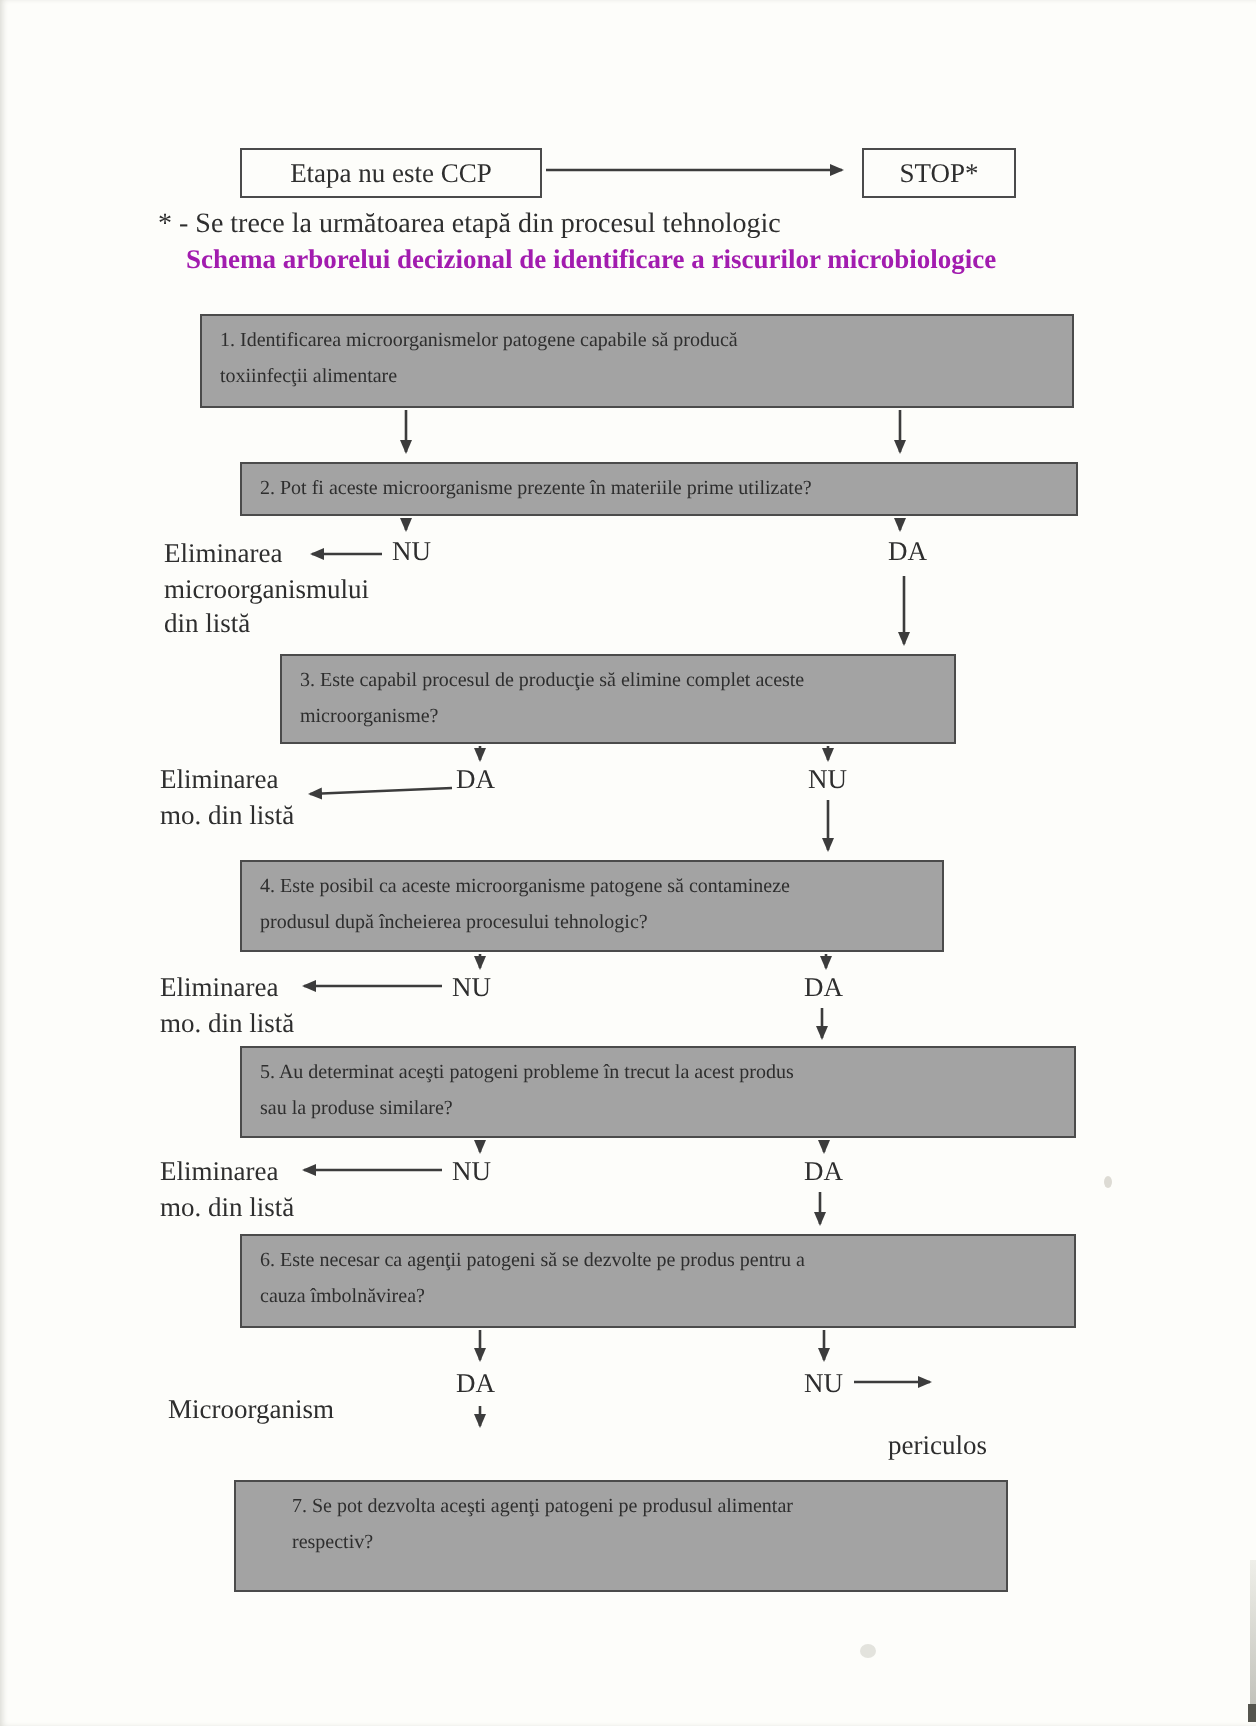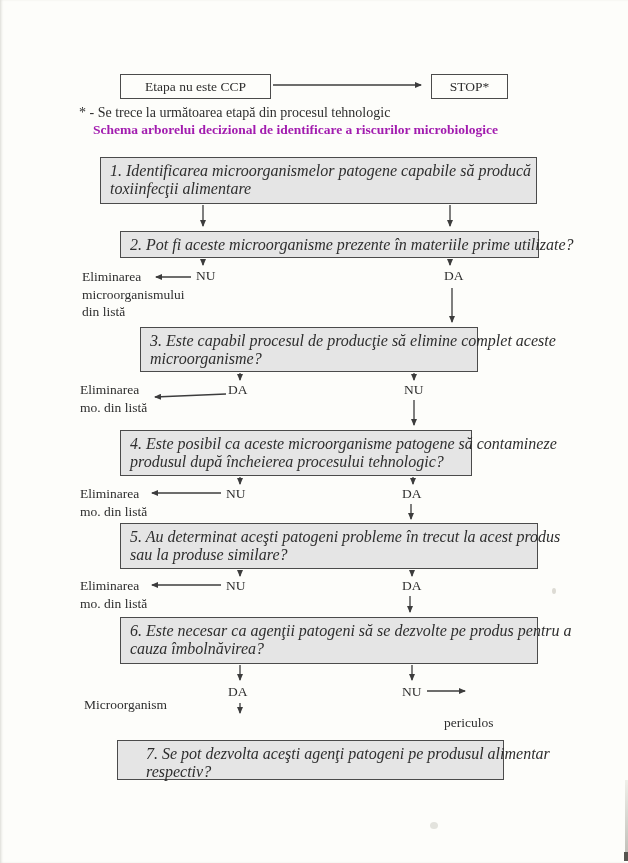--- a/index.html
+++ b/index.html
@@ -9,26 +9,25 @@
     background:#fdfdfa;
     font-family:"Liberation Serif","DejaVu Serif",serif;
     color:#2e2e2e;
     overflow:hidden;
     box-shadow:inset 2px 0 3px -1px #d8d8d2;
   }
   .dbox{
     position:absolute;
     box-sizing:border-box;
     border:1.4px solid #4b4b4b;
-    background:#e5e5e5;
+    background:#a3a3a3;
     padding:4px 6px 0 9px;
-    font-size:16px;
+    font-size:10px;
     line-height:17.5px;
     white-space:nowrap;
-    font-style:italic;
   }
   .tbox{
     position:absolute;
     box-sizing:border-box;
     border:1.4px solid #4b4b4b;
     background:#fdfdfa;
     font-size:13.5px;
     text-align:center;
     line-height:23px;
     white-space:nowrap;
@@ -130,21 +129,21 @@
   <div class="dbox" style="left:120px;top:523px;width:418px;height:46px;">
     <div>5. Au determinat aceşti patogeni probleme în trecut la acest produs</div>
     <div>sau la produse similare?</div>
   </div>
 
   <div class="dbox" style="left:120px;top:617px;width:418px;height:47px;">
     <div>6. Este necesar ca agenţii patogeni să se dezvolte pe produs pentru a</div>
     <div>cauza îmbolnăvirea?</div>
   </div>
 
-  <div class="dbox" style="left:117px;top:740px;width:387px;height:40px;padding-left:28px;">
+  <div class="dbox" style="left:117px;top:740px;width:387px;height:56px;padding-left:28px;">
     <div>7. Se pot dezvolta aceşti agenţi patogeni pe produsul alimentar</div>
     <div>respectiv?</div>
   </div>
 
   <span class="blabel" style="left:196px;top:268px;">NU</span>
   <span class="blabel" style="left:444px;top:268px;">DA</span>
   <div class="outcome" style="left:82px;top:268px;">
     <div>Eliminarea</div>
     <div>microorganismului</div>
     <div>din listă</div>

